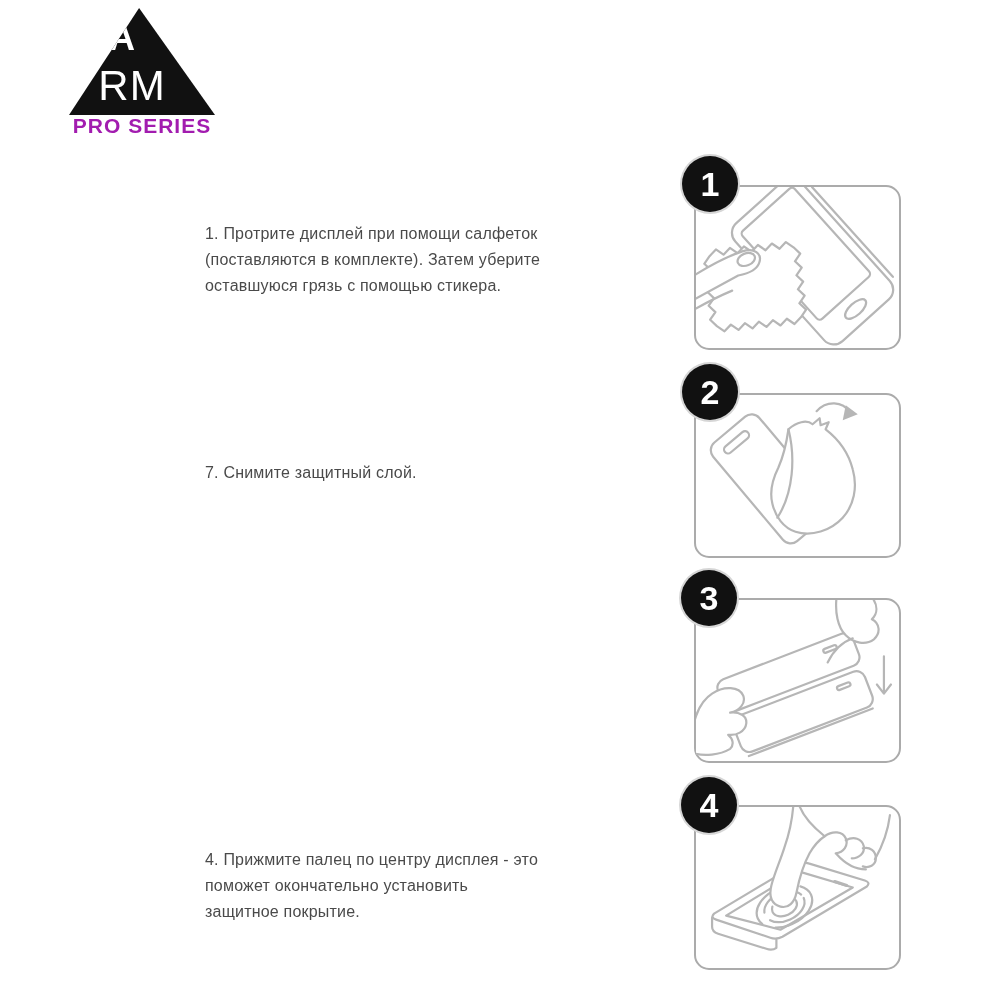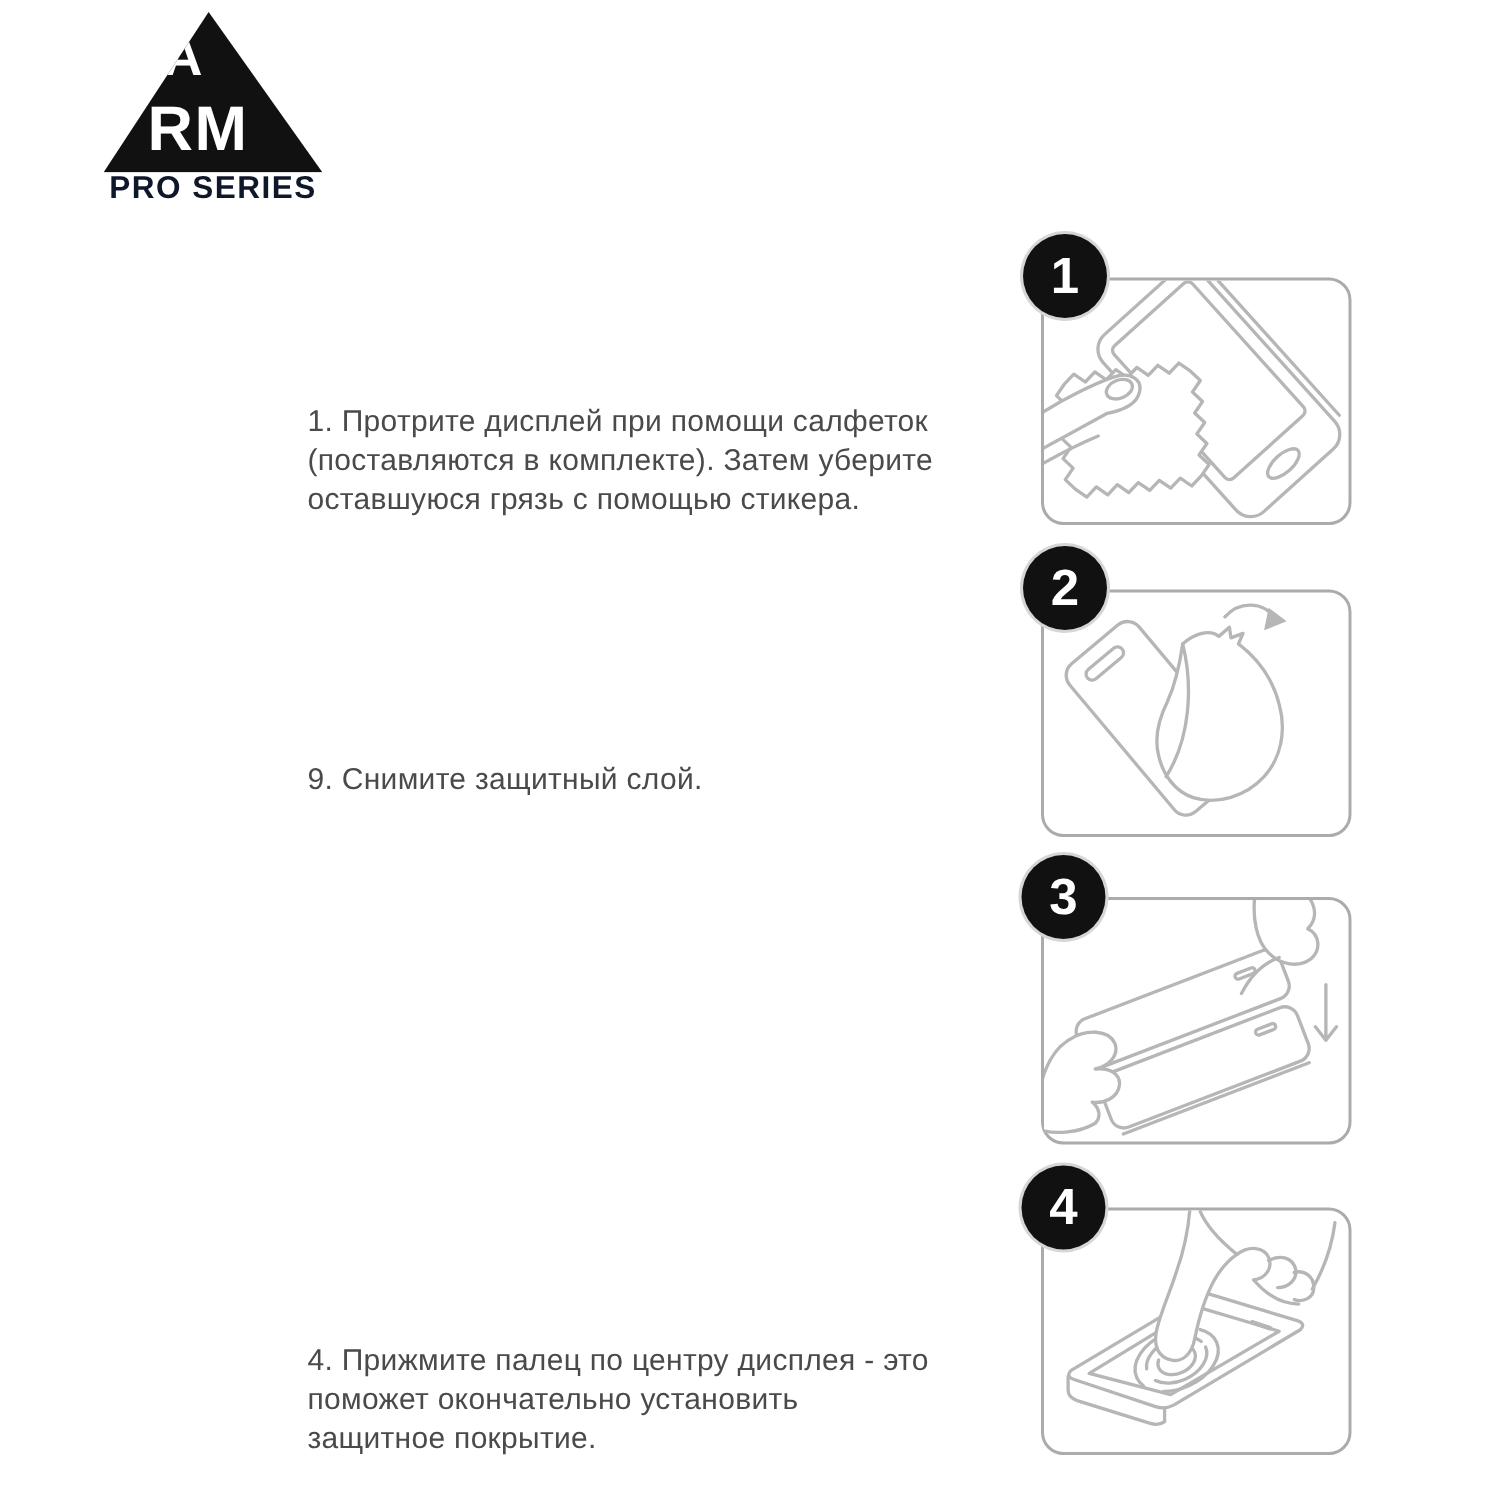--- a/index.html
+++ b/index.html
@@ -5,31 +5,31 @@
   html,body{margin:0;padding:0;background:#ffffff;}
   #page{position:relative;width:1000px;height:1000px;background:#ffffff;overflow:hidden;
         font-family:"Liberation Sans", sans-serif;}
 
   
   .logo-triangle{position:absolute;left:69px;top:8px;width:146px;height:107px;background:#111111;
                  clip-path:polygon(48% 0, 0 100%, 100% 100%);}
   .logo-letter-a{position:absolute;left:53px;top:12px;transform:translateX(-50%);
                  color:#ffffff;font-size:36px;font-weight:700;line-height:1;}
   .logo-letters-rm{position:absolute;left:63px;top:57px;transform:translateX(-50%);
-                 color:#ffffff;font-size:42px;font-weight:700;line-height:1;letter-spacing:1px;}
+                 color:#ffffff;font-size:42px;font-weight:400;line-height:1;letter-spacing:1px;}
   .logo-sub{position:absolute;left:64px;top:114px;width:156px;text-align:center;
-            color:#0f172a;font-size:21px;font-weight:700;letter-spacing:1px;white-space:nowrap;}
+            color:#a21caf;font-size:21px;font-weight:700;letter-spacing:1px;white-space:nowrap;}
 
   
   .page-title{position:absolute;left:240px;top:56px;color:#262626;font-size:34px;
               font-weight:700;letter-spacing:1px;white-space:nowrap;}
 
   
-  .step-text{position:absolute;left:205px;width:480px;color:#4a4a4a;font-size:20px;
-             line-height:26px;letter-spacing:0.2px;white-space:pre-line;margin-top:47px;}
+  .step-text{position:absolute;left:205px;width:480px;color:#4a4a4a;font-size:16px;
+             line-height:26px;letter-spacing:0.2px;white-space:pre-line;}
   .step-text.s1{top:221px;}
   .step-text.s2{top:460px;}
   .step-text.s3{top:637px;}
   .step-text.s4{top:847px;}
 
   
   .fig{position:absolute;left:694px;width:203px;height:161px;border:2px solid #ababab;
        border-radius:15px;background:#ffffff;}
   .fig.f1{top:185px;}
   .fig.f2{top:393px;}
@@ -55,21 +55,21 @@
       <span class="logo-letter-a">A</span>
       <span class="logo-letters-rm">RM</span>
     </div>
     <div class="logo-sub">PRO SERIES</div>
   </div>
 
 
   <div class="step-text s1">1. Протрите дисплей при помощи салфеток
 (поставляются в комплекте). Затем уберите
 оставшуюся грязь с помощью стикера.</div>
-  <div class="step-text s2">9. Снимите защитный слой.</div>
+  <div class="step-text s2">7. Снимите защитный слой.</div>
   <div class="step-text s4">4. Прижмите палец по центру дисплея - это
 поможет окончательно установить
 защитное покрытие.</div>
 
   <div class="badge b1">1</div>
   <div class="badge b2">2</div>
   <div class="badge b3">3</div>
   <div class="badge b4">4</div>
 
   <div class="fig f1">

